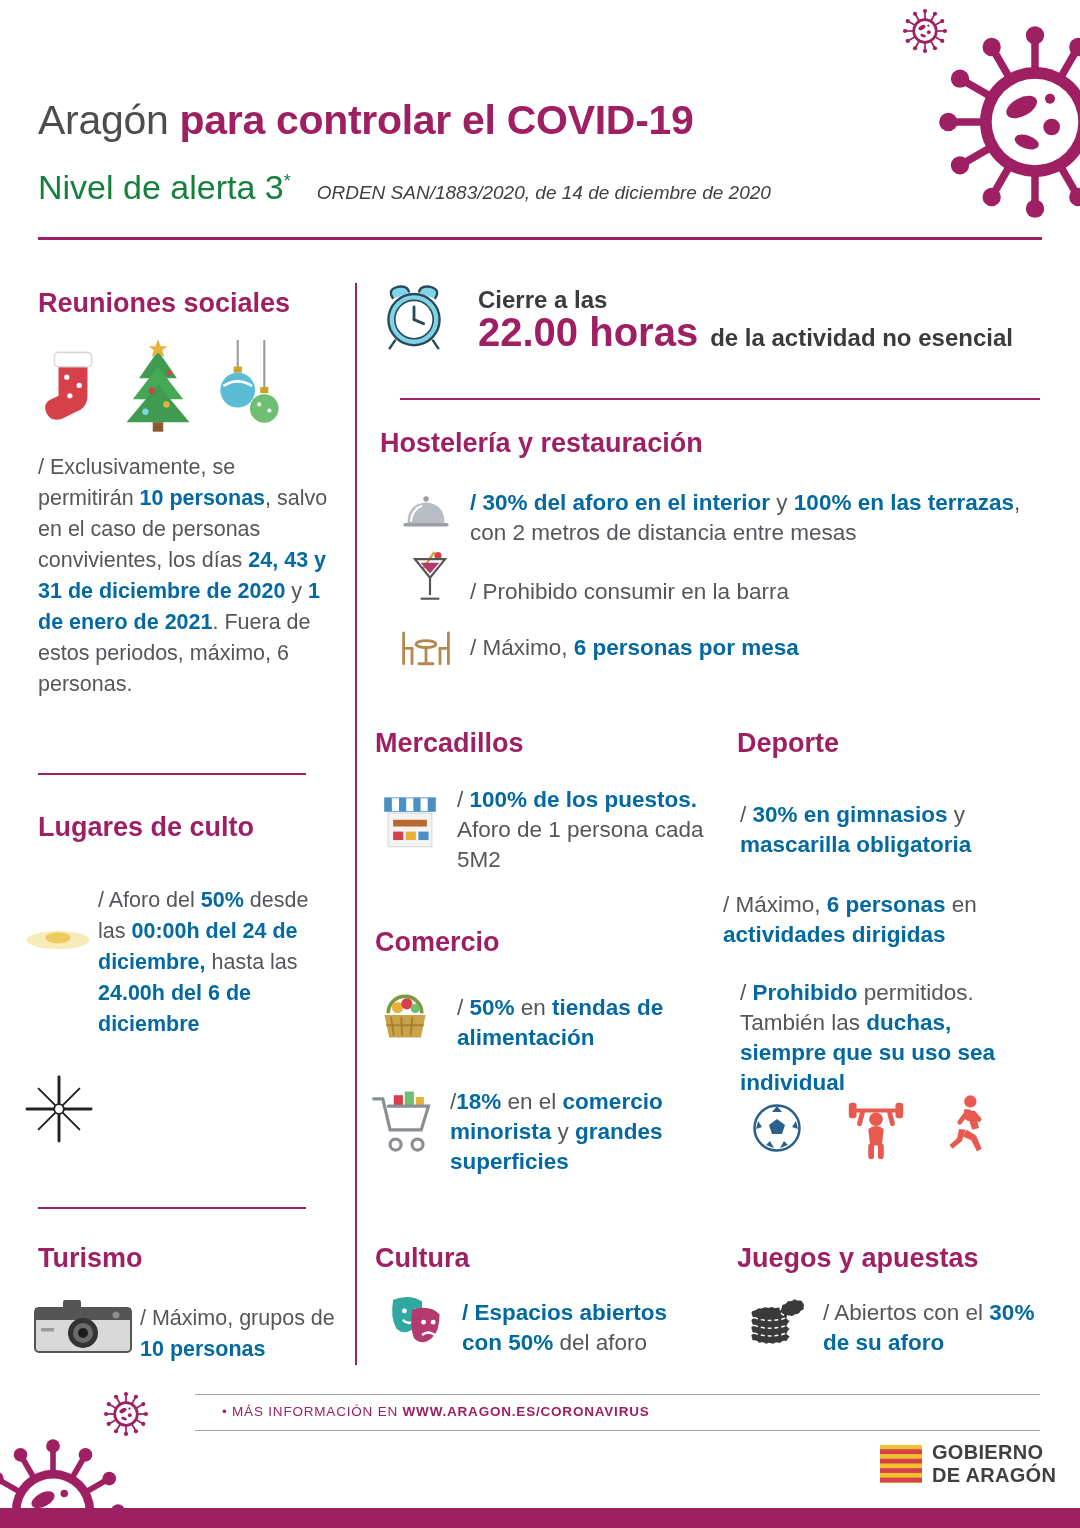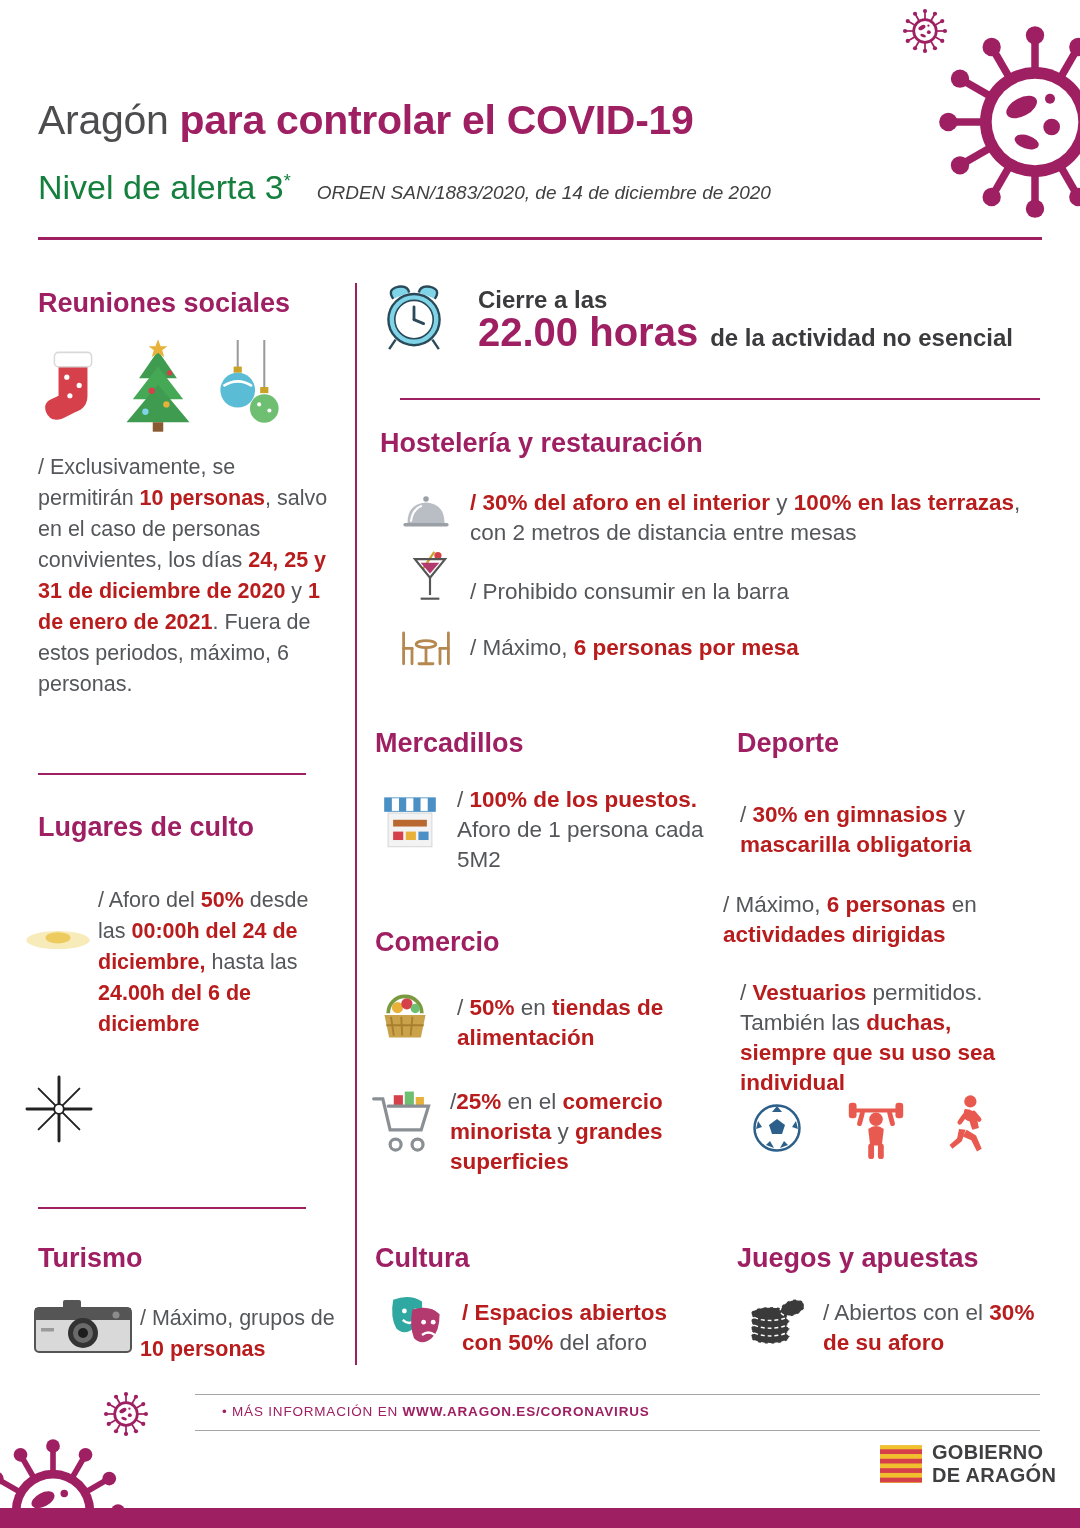--- a/index.html
+++ b/index.html
@@ -1,21 +1,21 @@
 <!DOCTYPE html>
 <html><head>
 <meta charset="utf-8">
 <style>
   * { margin:0; padding:0; box-sizing:border-box; }
   html,body { background:#ffffff; }
   .page {
     position:relative; width:1080px; height:1528px; background:#fff;
     overflow:hidden; font-family:"Liberation Sans","DejaVu Sans",sans-serif;
   }
-  .b { font-weight:700; color:#b91c1c; }
+  .b { font-weight:700; color:#0369a1; }
 
   
   .title { position:absolute; left:38px; top:44px; font-size:41px; line-height:51px; color:#4d4d4f; letter-spacing:-0.3px; }
   .title .b { color:#9e1f62; font-weight:700; }
   .alert-row { position:absolute; left:38px; top:168px; display:flex; align-items:baseline; gap:26px; }
   .alert-level { font-size:34px; color:#15803d; }
   .alert-level sup { font-size:18px; }
   .order-ref { font-size:19px; font-style:italic; color:#414042; }
   .header-rule { position:absolute; left:38px; top:237px; width:1004px; height:3px; background:#9e1f62; }
 
@@ -141,21 +141,21 @@
       <rect x="18" y="26" width="8" height="6" fill="#c9a227"></rect>
       <circle cx="22" cy="49" r="17" fill="#5bbcd6"></circle>
       <path d="M8 45 q14 -9 28 0" stroke="#fff" stroke-width="2.5" fill="none"></path>
       <rect x="44" y="46" width="8" height="6" fill="#c9a227"></rect>
       <circle cx="48" cy="67" r="14" fill="#6fbf73"></circle>
       <circle cx="43" cy="63" r="2" fill="#fff"></circle>
         <circle cx="53" cy="69" r="2" fill="#fff"></circle>
     </svg>
   </div>
 
-  <div class="txt" style="left:38px;top:452px;width:296px"><span>/ Exclusivamente, se permitirán </span><span class="b">10 personas</span><span>, salvo en el caso de personas convivientes, los días </span><span class="b">24, 25 y 31 de diciembre de 2020</span><span> y </span><span class="b">1 de enero de 2021</span><span>. Fuera de estos periodos, máximo, 6 personas.</span></div>
+  <div class="txt" style="left:38px;top:452px;width:296px"><span>/ Exclusivamente, se permitirán </span><span class="b">10 personas</span><span>, salvo en el caso de personas convivientes, los días </span><span class="b">24, 43 y 31 de diciembre de 2020</span><span> y </span><span class="b">1 de enero de 2021</span><span>. Fuera de estos periodos, máximo, 6 personas.</span></div>
 
   <div class="rule" style="left:38px;top:773px;width:268px;height:2px"></div>
 
   <div class="sec-title" style="left:38px;top:812px">Lugares de culto</div>
 
   <div class="icon" style="left:22px;top:922px;width:72px;height:34px">
     <svg viewBox="0 0 60 30">
       <ellipse cx="30" cy="16" rx="28" ry="8" fill="#f7e7ae" opacity="0.85"></ellipse>
       <ellipse cx="30" cy="14" rx="11" ry="5" fill="#eecb5e"></ellipse>
     </svg>
@@ -298,41 +298,41 @@
       <rect x="26" y="6" width="10" height="12" fill="#d6404a"></rect>
       <rect x="38" y="2" width="10" height="16" fill="#6fbf73"></rect>
       <rect x="50" y="8" width="9" height="10" fill="#e8b13a"></rect>
       <g stroke="#8a8f94" stroke-width="3.5" fill="none" stroke-linecap="round">
         <path d="M4 10 h10 l8 34 h34 l8 -26 h-44"></path>
       </g>
       <circle cx="28" cy="60" r="6" fill="none" stroke="#8a8f94" stroke-width="3.5"></circle>
       <circle cx="52" cy="60" r="6" fill="none" stroke="#8a8f94" stroke-width="3.5"></circle>
     </svg>
   </div>
-  <div class="txt txt-md" style="left:450px;top:1087px;width:256px"><span>/</span><span class="b">25%</span><span> en el </span><span class="b">comercio minorista</span><span> y </span><span class="b">grandes superficies</span></div>
+  <div class="txt txt-md" style="left:450px;top:1087px;width:256px"><span>/</span><span class="b">18%</span><span> en el </span><span class="b">comercio minorista</span><span> y </span><span class="b">grandes superficies</span></div>
 
   <div class="sec-title" style="left:375px;top:1243px">Cultura</div>
   <div class="icon" style="left:382px;top:1292px;width:64px;height:58px">
     <svg viewBox="0 0 80 65">
       <path d="M14 6 q20 -8 36 2 q2 22 -8 32 q-14 12 -24 2 q-8 -14 -4 -36z" fill="#2ea8a0"></path>
       <circle cx="28" cy="20" r="3" fill="#fff"></circle>
         <circle cx="42" cy="20" r="3" fill="#fff"></circle>
       <path d="M26 31 q8 8 16 0" stroke="#fff" stroke-width="3" fill="none"></path>
       <path d="M38 18 q22 -6 34 6 q0 22 -10 30 q-12 10 -22 0 q-6 -16 -2 -36z" fill="#b23a6e"></path>
       <circle cx="52" cy="34" r="3" fill="#fff"></circle>
         <circle cx="64" cy="34" r="3" fill="#fff"></circle>
       <path d="M50 50 q8 -6 16 0" stroke="#fff" stroke-width="3" fill="none"></path>
     </svg>
   </div>
   <div class="txt txt-md" style="left:462px;top:1298px;width:240px"><span class="b">/ Espacios abiertos con 50%</span><span> del aforo</span></div>
 
   <div class="sec-title" style="left:737px;top:728px">Deporte</div>
   <div class="txt txt-md" style="left:740px;top:800px;width:296px"><span>/ </span><span class="b">30% en gimnasios</span><span> y </span><span class="b">mascarilla obligatoria</span></div>
   <div class="txt txt-md" style="left:723px;top:890px;width:296px"><span>/ Máximo, </span><span class="b">6 personas</span><span> en </span><span class="b">actividades dirigidas</span></div>
-  <div class="txt txt-md" style="left:740px;top:978px;width:302px"><span>/ </span><span class="b">Vestuarios</span><span> permitidos. También las </span><span class="b">duchas, siempre que su uso sea individual</span></div>
+  <div class="txt txt-md" style="left:740px;top:978px;width:302px"><span>/ </span><span class="b">Prohibido</span><span> permitidos. También las </span><span class="b">duchas, siempre que su uso sea individual</span></div>
 
   <div class="icon" style="left:752px;top:1103px;width:50px;height:50px">
     <svg viewBox="0 0 50 50">
       <circle cx="25" cy="25" r="22.5" fill="#fff" stroke="#2c5f8a" stroke-width="2.5"></circle>
       <polygon points="25,16 33,22 30,31 20,31 17,22" fill="#2c5f8a"></polygon>
       <polygon points="25,3 30,9 20,9" fill="#2c5f8a"></polygon>
       <polygon points="44,18 46,26 40,24" fill="#2c5f8a"></polygon>
       <polygon points="6,18 4,26 10,24" fill="#2c5f8a"></polygon>
       <polygon points="14,42 22,45 18,38" fill="#2c5f8a"></polygon>
       <polygon points="36,42 28,45 32,38" fill="#2c5f8a"></polygon>

